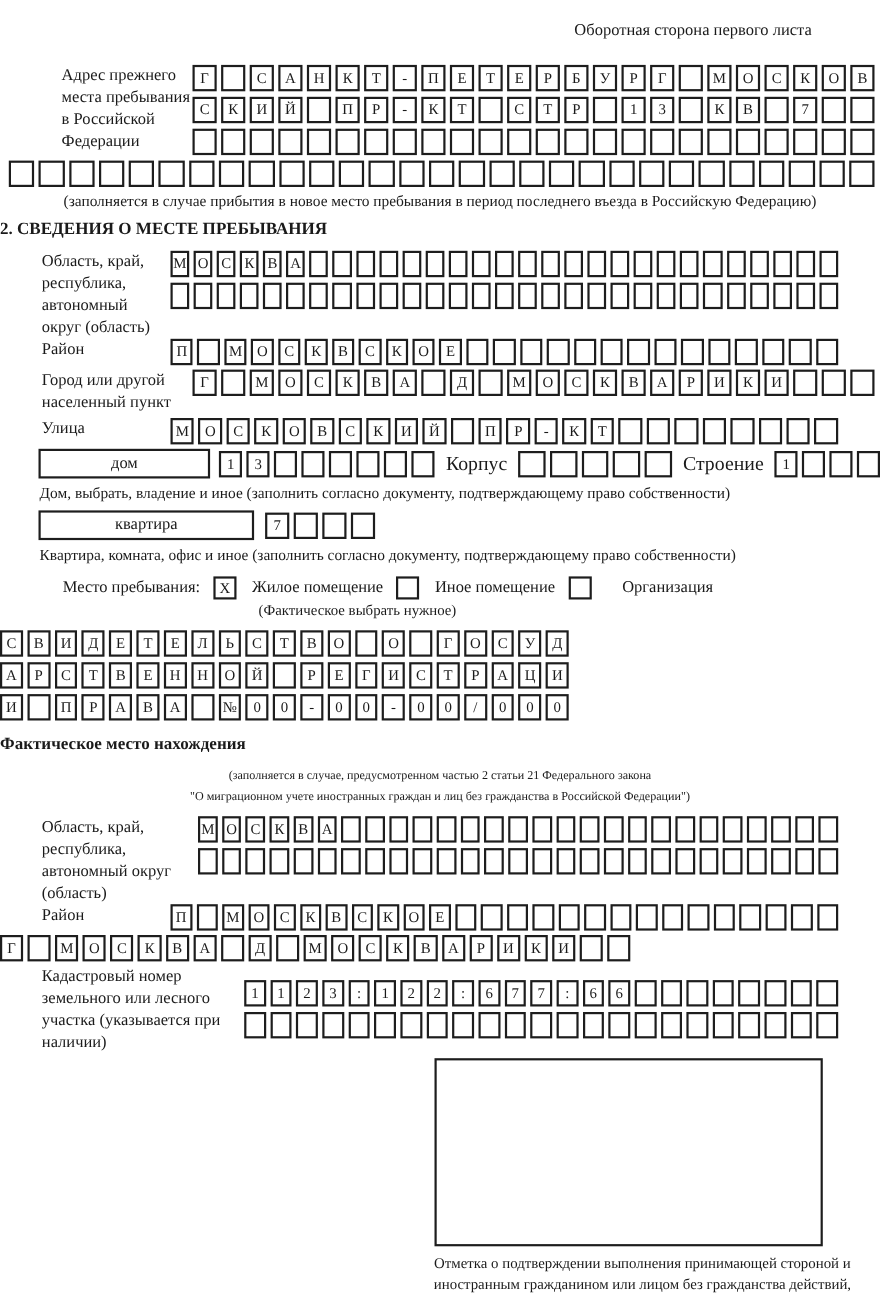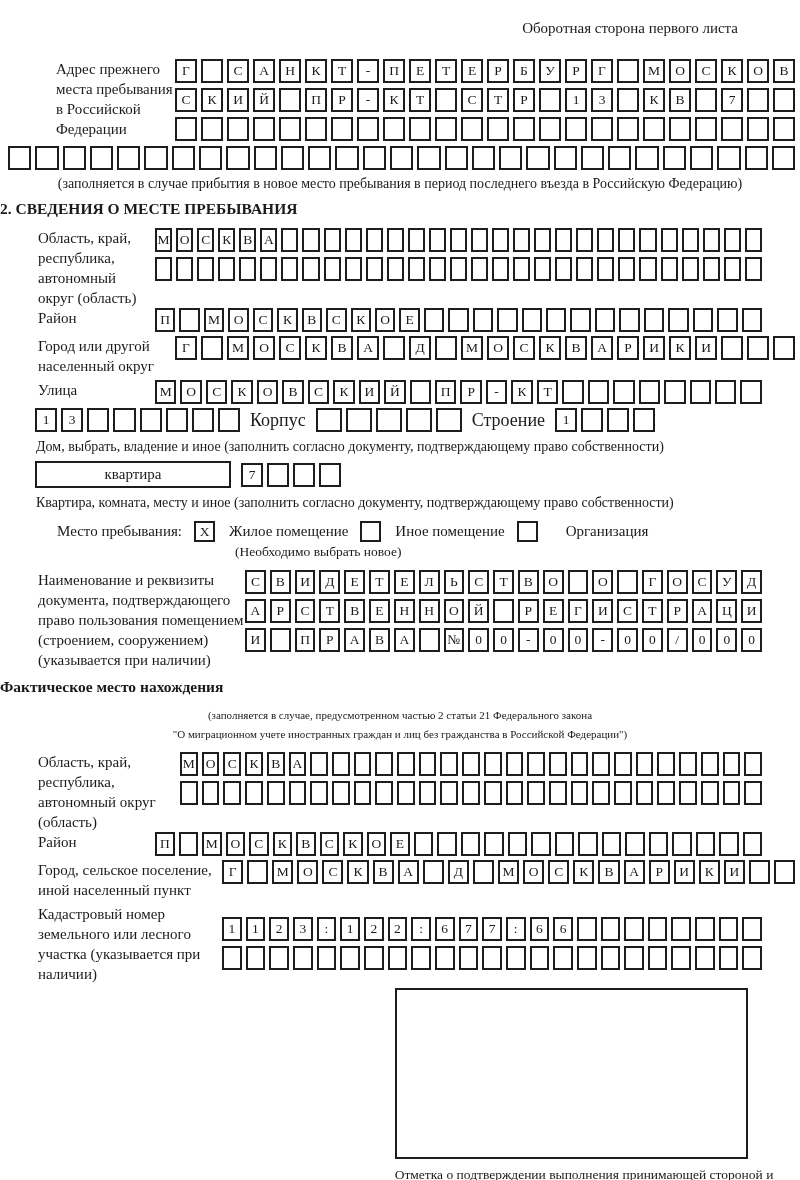--- a/index.html
+++ b/index.html
@@ -288,21 +288,21 @@
         <span class="cell"></span>
         <span class="cell"></span>
         <span class="cell"></span>
         <span class="cell"></span>
         <span class="cell"></span>
         <span class="cell"></span>
       </div>
   </div>
 
   <div class="frow vc mb4">
-    <div class="lbl w175lbl">Город или другой населенный округ</div>
+    <div class="lbl w175lbl">Город или другой населенный пункт</div>
     <div class="cellrow w620 cr-inline">
         <span class="cell">Г</span>
         <span class="cell"></span>
         <span class="cell">М</span>
         <span class="cell">О</span>
         <span class="cell">С</span>
         <span class="cell">К</span>
         <span class="cell">В</span>
         <span class="cell">А</span>
         <span class="cell"></span>
@@ -348,20 +348,21 @@
         <span class="cell"></span>
         <span class="cell"></span>
         <span class="cell"></span>
         <span class="cell"></span>
         <span class="cell"></span>
         <span class="cell"></span>
       </div>
   </div>
 
   <div class="inline-row">
+    <div class="fieldbox fb-dom">дом</div>
     <div class="cellrow w205 cr-inline">
         <span class="cell">1</span>
         <span class="cell">3</span>
         <span class="cell"></span>
         <span class="cell"></span>
         <span class="cell"></span>
         <span class="cell"></span>
         <span class="cell"></span>
         <span class="cell"></span>
       </div>
@@ -385,35 +386,34 @@
 
   <div class="inline-row">
     <div class="fieldbox fb-kv">квартира</div>
     <div class="cellrow w100 cr-inline">
         <span class="cell">7</span>
         <span class="cell"></span>
         <span class="cell"></span>
         <span class="cell"></span>
       </div>
   </div>
-  <div class="caption cap-left">Квартира, комната, месту и иное (заполнить согласно документу, подтверждающему право собственности)</div>
+  <div class="caption cap-left">Квартира, комната, офис и иное (заполнить согласно документу, подтверждающему право собственности)</div>
 
   <div class="stay-row">
     <span>Место пребывания:</span>
     <span class="checkbox">X</span>
     <span>Жилое помещение</span>
     <span class="checkbox"></span>
     <span>Иное помещение</span>
     <span class="checkbox" style="margin-right:28px;"></span>
     <span>Организация</span>
   </div>
-  <div class="stay-note">(Необходимо выбрать новое)</div>
+  <div class="stay-note">(Фактическое выбрать нужное)</div>
 
   <div class="frow mb8">
-    <div class="lbl w245">Наименование и реквизиты документа, подтверждающего право пользования помещением (строением, сооружением) (указывается при наличии)</div>
     <div class="rowsblock">
       <div class="cellrow w517">
           <span class="cell">С</span>
           <span class="cell">В</span>
           <span class="cell">И</span>
           <span class="cell">Д</span>
           <span class="cell">Е</span>
           <span class="cell">Т</span>
           <span class="cell">Е</span>
           <span class="cell">Л</span>
@@ -574,21 +574,20 @@
         <span class="cell"></span>
         <span class="cell"></span>
         <span class="cell"></span>
         <span class="cell"></span>
         <span class="cell"></span>
         <span class="cell"></span>
       </div>
   </div>
 
   <div class="frow vc mb4">
-    <div class="lbl w222">Город, сельское поселение, иной населенный пункт</div>
     <div class="cellrow w573 cr-inline">
         <span class="cell">Г</span>
         <span class="cell"></span>
         <span class="cell">М</span>
         <span class="cell">О</span>
         <span class="cell">С</span>
         <span class="cell">К</span>
         <span class="cell">В</span>
         <span class="cell">А</span>
         <span class="cell"></span>

